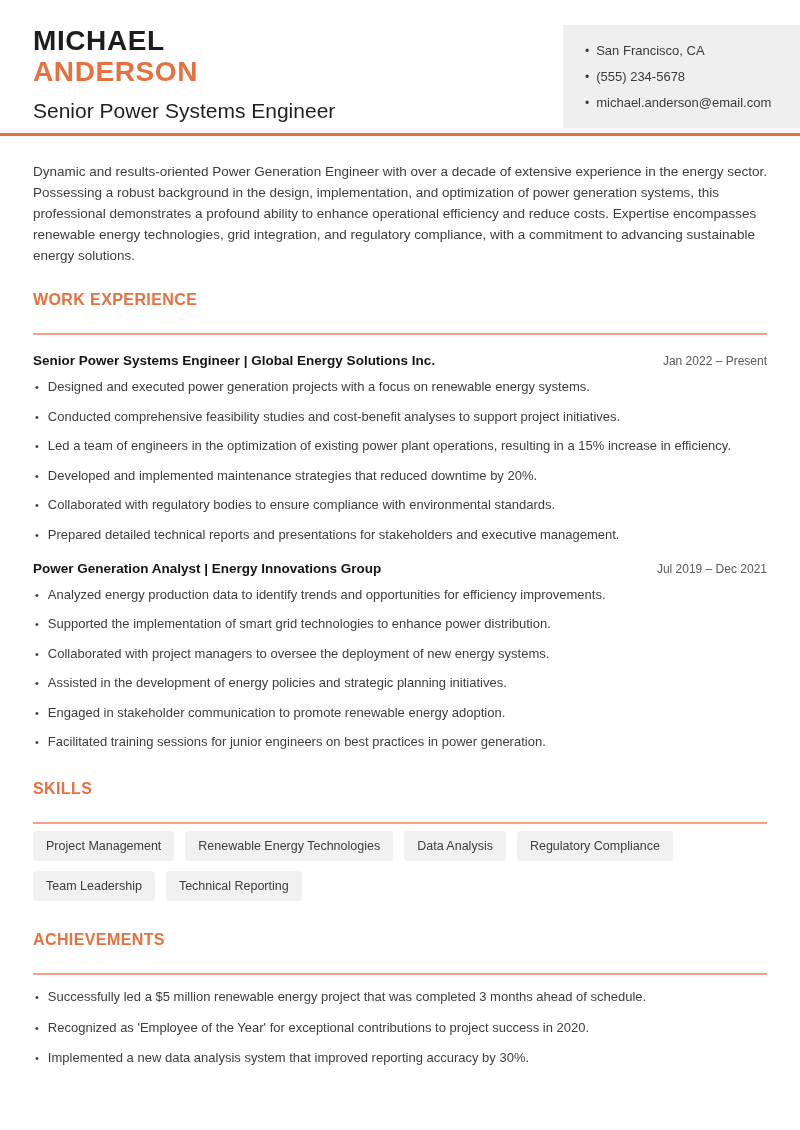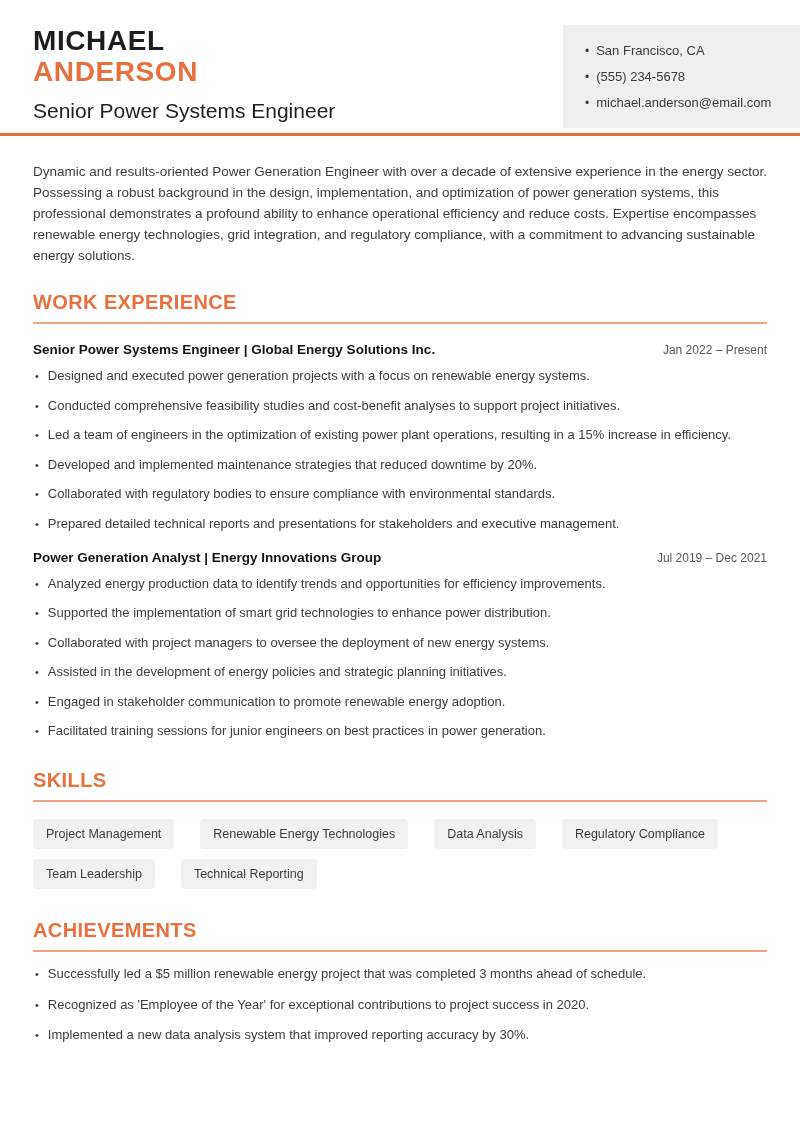--- a/index.html
+++ b/index.html
@@ -42,40 +42,40 @@
   .header-rule { width: 800px; height: 3px; background: #e7713e; position: absolute; top: 133px; left: 0; }
 
   
   .content { padding: 0 33px; }
   .summary {
     margin-top: 27px; font-size: 13.5px; line-height: 21px; color: #3d3d3d;
     text-align: left;
   }
 
   .section-title {
-    color: #e7713e; font-size: 20px; font-weight: 700; letter-spacing: 0.4px;
-    padding-bottom: 8px; border-bottom: 2px solid #f0a483;
+    color: #e7713e; font-size: 16px; font-weight: 700; letter-spacing: 0.4px;
+    padding-bottom: 24px; border-bottom: 2px solid #f0a483;
   }
   .sec-work { margin-top: 25px; }
   .sec { margin-top: 30px; }
 
   .job { margin-top: 18px; }
   .job-head { display: flex; justify-content: space-between; align-items: baseline; }
   .job-title { font-size: 13.5px; font-weight: 700; color: #141414; }
   .job-dates { font-size: 12px; color: #585858; white-space: nowrap; }
 
   ul.bullets { list-style: none; margin-top: 11px; }
   ul.bullets li {
     display: flex; align-items: baseline;
     font-size: 13px; color: #3d3d3d; line-height: 16px;
     margin-bottom: 13.5px;
   }
   ul.bullets li .dot { margin-right: 9px; margin-left: 2px; font-size: 11px; }
 
-  .tags { display: flex; flex-wrap: wrap; margin-top: 17px; gap: 10px 26px; }
+  .tags { display: flex; flex-wrap: wrap; margin-top: 7px; gap: 10px 11px; }
   .tag {
     background: #f1f1f1; color: #3c3c3c; font-size: 12.5px;
     padding: 8px 13px; border-radius: 4px; white-space: nowrap;
   }
 
   .edu-row { display: flex; justify-content: space-between; align-items: baseline; margin-top: 17px; }
   .edu-degree { font-size: 13.5px; font-weight: 700; color: #141414; }
   .edu-right { font-size: 12.5px; color: #4a4a4a; white-space: nowrap; }
   .edu-school { font-size: 13px; color: #3d3d3d; margin-top: 6px; }
 

